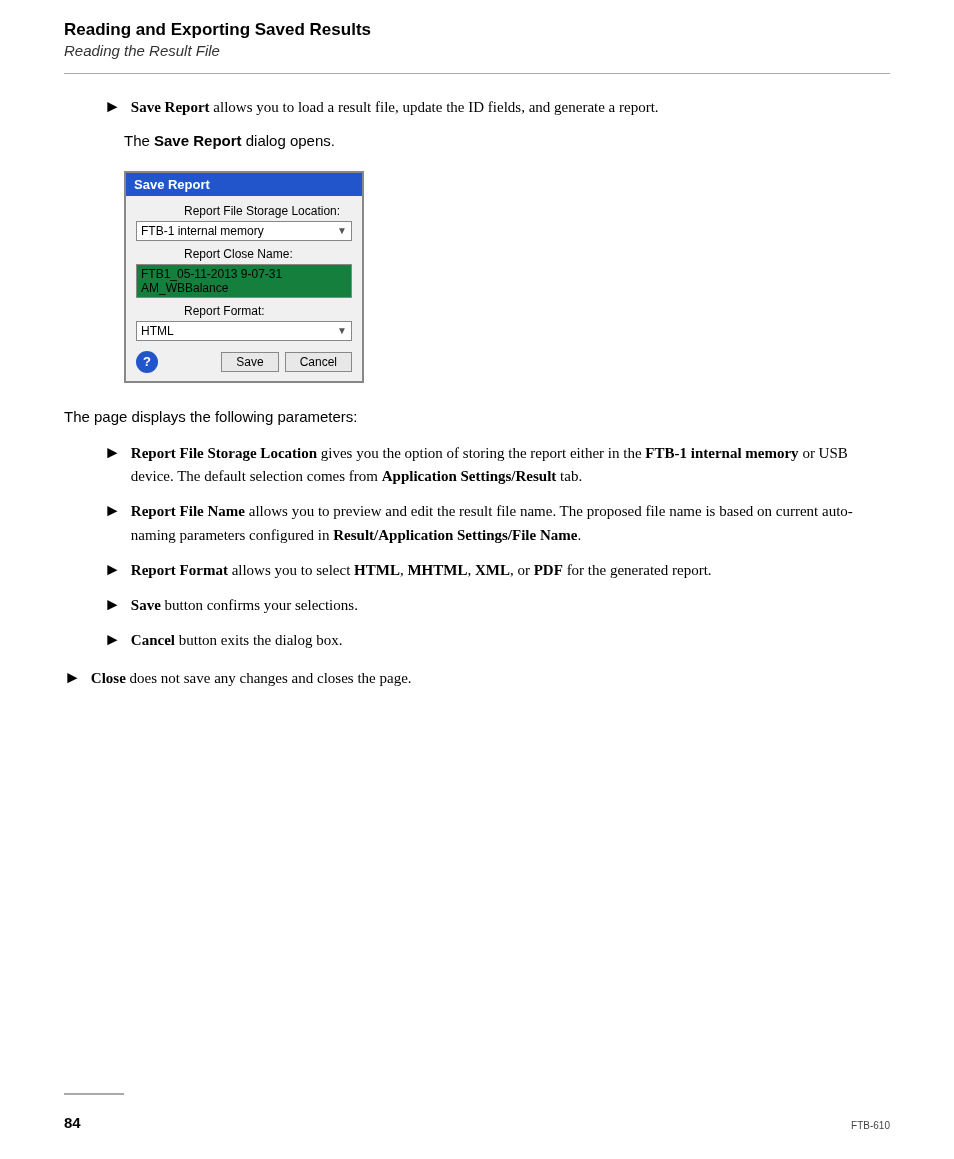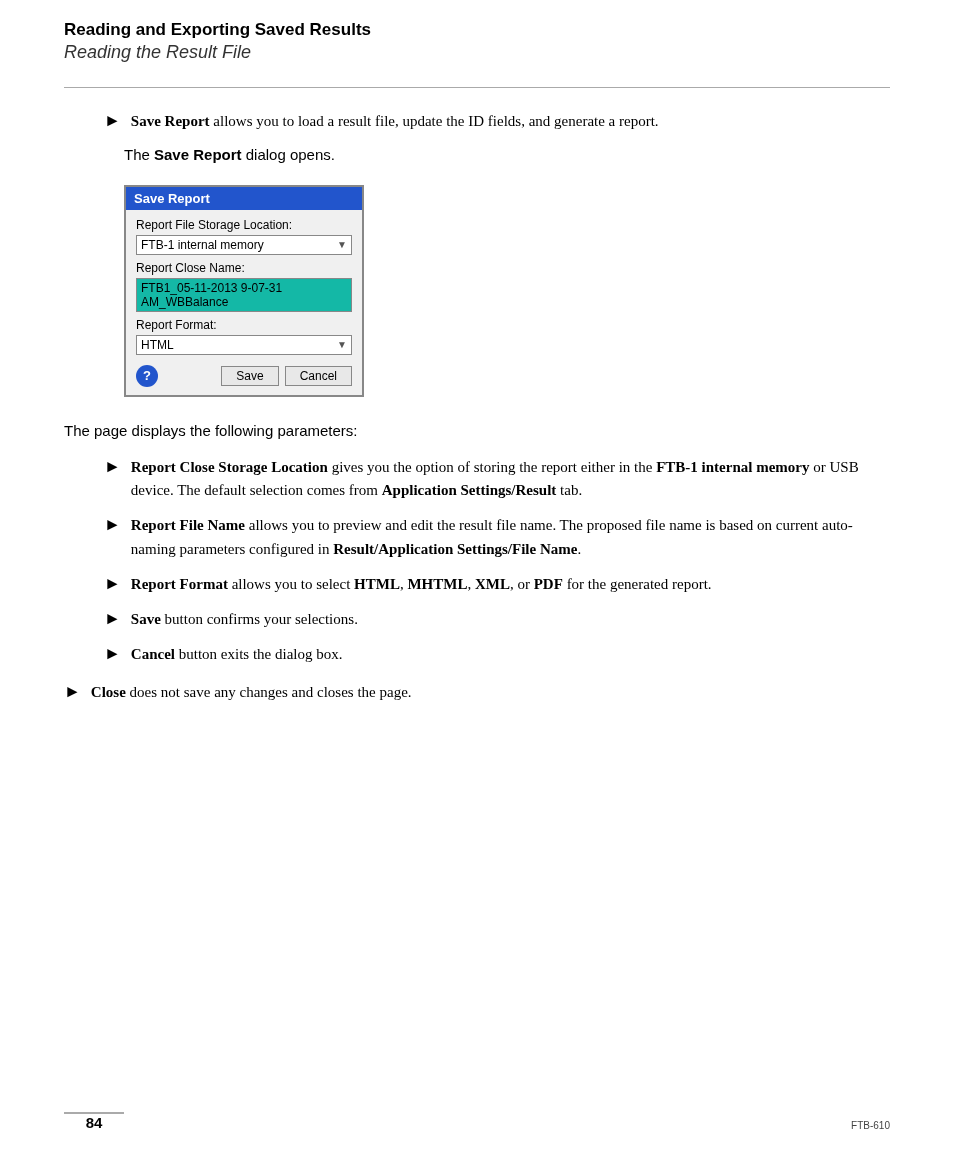--- a/index.html
+++ b/index.html
@@ -17,24 +17,24 @@
       min-height: 1159px;
       padding: 20px 64px 40px 64px;
       position: relative;
     }
     .header-title {
       font-size: 17px;
       font-weight: bold;
       margin-bottom: 2px;
     }
     .header-subtitle {
-      font-size: 18px;
+      font-size: 15px;
       font-style: italic;
       color: #333;
-      margin-bottom: 24px;
+      margin-bottom: 14px;
     }
     .header-divider {
       border: none;
       border-top: 1px solid #aaa;
       margin-bottom: 22px;
     }
     .bullet-item {
       display: flex;
       align-items: flex-start;
       margin-bottom: 10px;
@@ -71,41 +71,42 @@
       font-size: 13px;
       font-weight: bold;
     }
     .dialog-body {
       padding: 8px 10px 8px 10px;
     }
     .dialog-label {
       font-size: 12px;
       margin-bottom: 3px;
       margin-top: 6px;
+      margin-left: 48px;
     }
     .dialog-label:first-child { margin-top: 0; }
     .dialog-input {
       width: 100%;
       border: 1px solid #888;
       background: #fff;
       padding: 2px 4px;
       font-size: 12px;
       display: flex;
       align-items: center;
       justify-content: space-between;
       margin-bottom: 2px;
     }
     .dialog-input .dropdown-arrow {
       font-size: 10px;
       color: #555;
     }
     .dialog-input-text {
       width: 100%;
       border: 1px solid #888;
-      background: #14b8a6;
+      background: #15803d;
       padding: 2px 4px;
       font-size: 12px;
       margin-bottom: 2px;
     }
     .dialog-buttons {
       display: flex;
       justify-content: flex-end;
       gap: 6px;
       margin-top: 10px;
       align-items: center;
@@ -138,23 +139,22 @@
       left: 64px;
       right: 64px;
       display: flex;
       justify-content: space-between;
       align-items: flex-end;
     }
     .footer-left {
       font-size: 15px;
       font-weight: bold;
       border-top: 2px solid #aaa;
-      padding-top: 0;
+      padding-top: 19px;
       min-width: 60px;
-      text-align: center;
     }
     .footer-right {
       font-size: 10px;
       color: #444;
     }
     .main-content {
       margin-left: 0;
     }
   </style>
 </head>
@@ -206,21 +206,21 @@
       </div>
     </div>
 
     <div class="para" style="">The page displays the following parameters:</div>
 
     <div style="margin-left:40px;">
 
       <div class="bullet-item" style="margin-bottom:12px;">
         <span class="arrow">►</span>
         <span class="bullet-text">
-          <span class="bold">Report Close Storage Location</span> gives you the option of storing the report either in the <span class="bold">FTB-1 internal memory</span> or USB device. The default selection comes from <span class="bold">Application Settings/Result</span> tab.
+          <span class="bold">Report File Storage Location</span> gives you the option of storing the report either in the <span class="bold">FTB-1 internal memory</span> or USB device. The default selection comes from <span class="bold">Application Settings/Result</span> tab.
         </span>
       </div>
 
       <div class="bullet-item" style="margin-bottom:12px;">
         <span class="arrow">►</span>
         <span class="bullet-text">
           <span class="bold">Report File Name</span> allows you to preview and edit the result file name. The proposed file name is based on current auto-naming parameters configured in <span class="bold">Result/Application Settings/File Name</span>.
         </span>
       </div>
 

